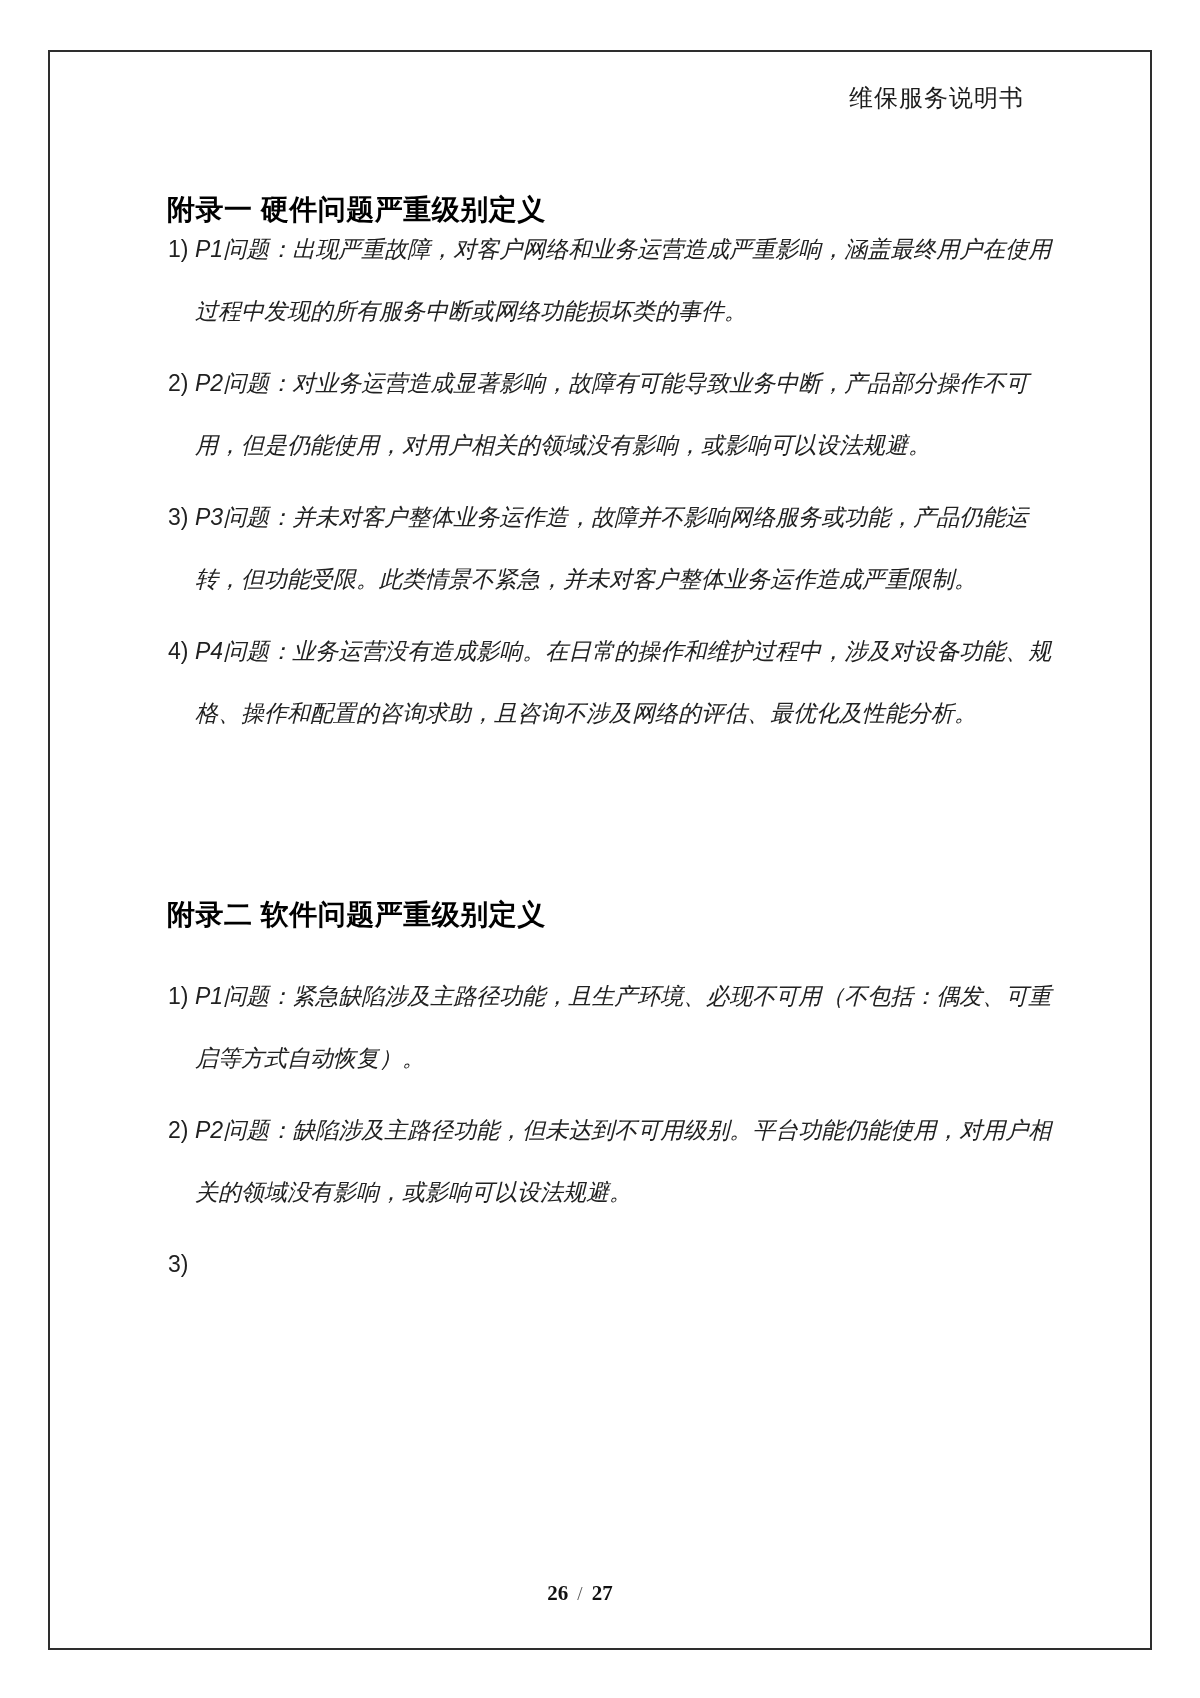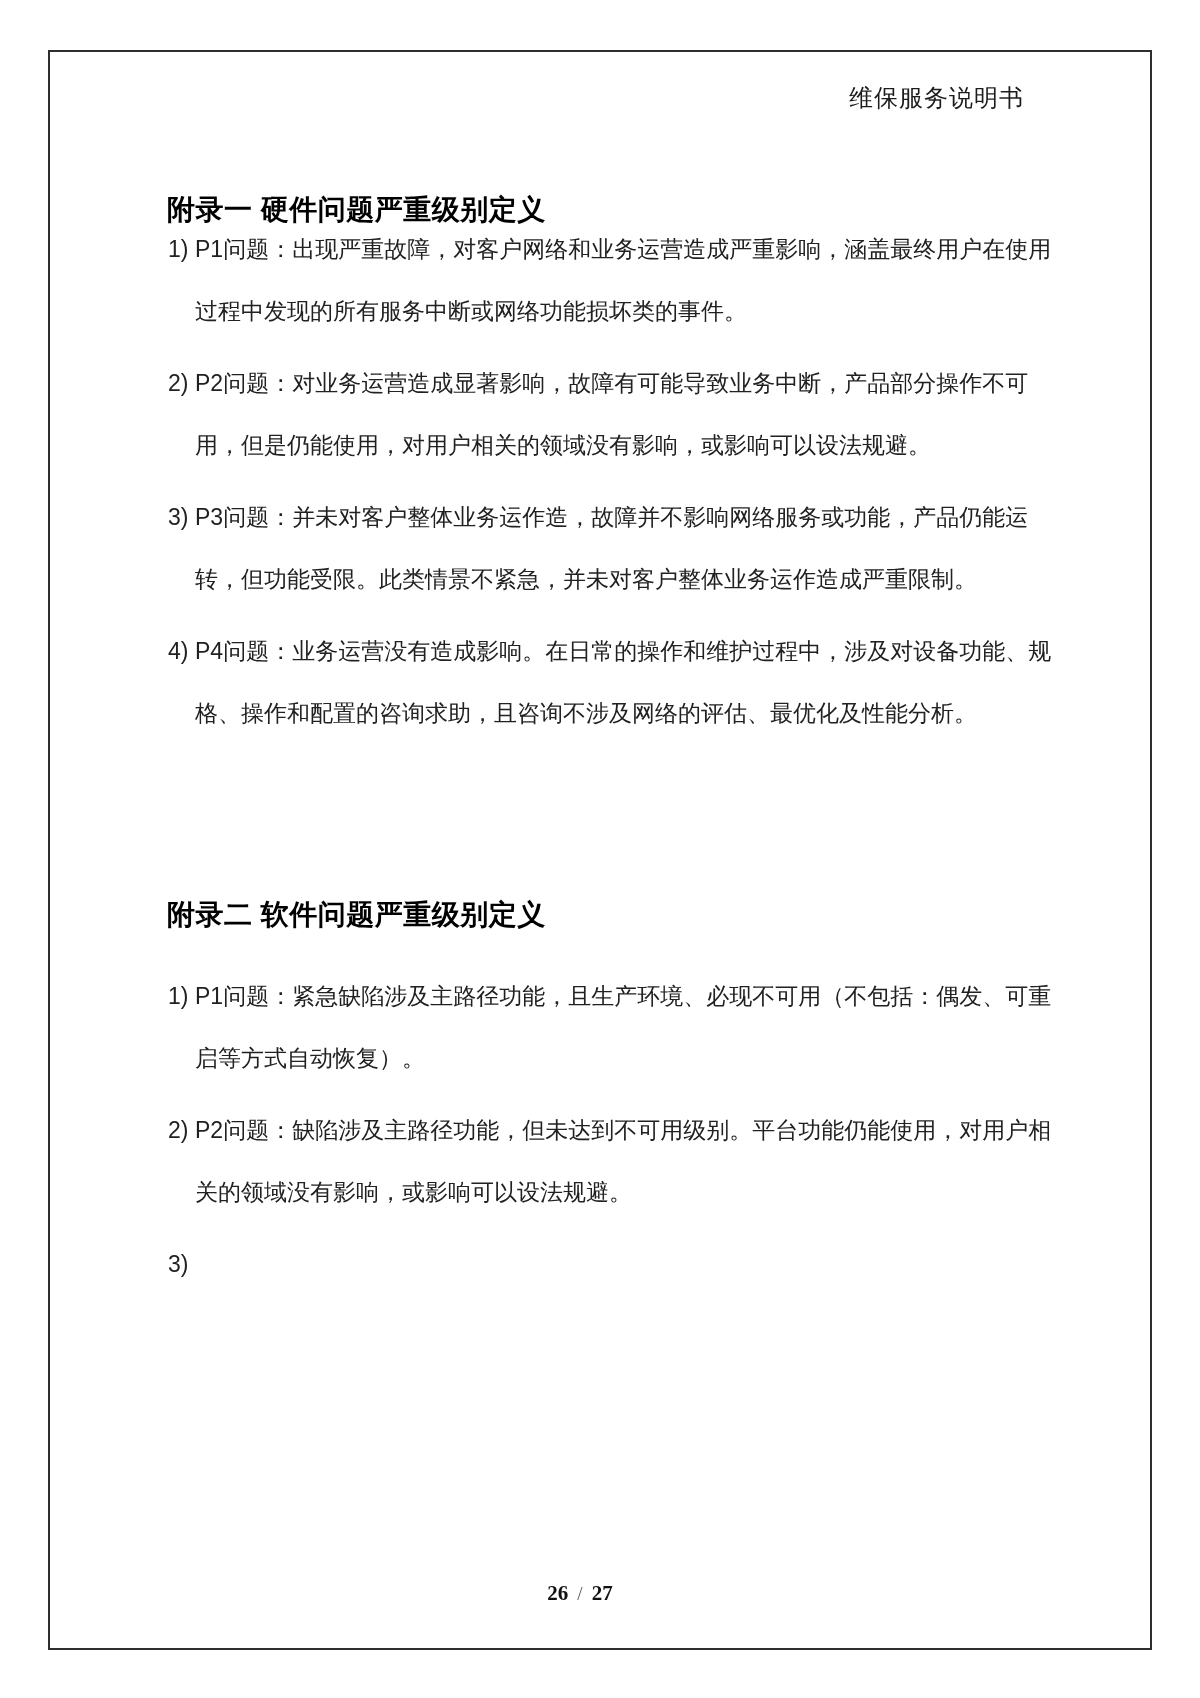--- a/index.html
+++ b/index.html
@@ -67,20 +67,21 @@
     flex-shrink: 0;
     line-height: 62px;
     height: 62px;
   }
   .txt { flex: 1; min-width: 0; }
   .line {
     display: block;
     height: 62px;
     line-height: 62px;
     white-space: nowrap;
+    font-style: italic;
   }
   .footer {
     position: absolute;
     top: 1581px;
     left: 0;
     width: 1160px;
     text-align: center;
     font-family: "Liberation Serif", "DejaVu Serif", serif;
     font-size: 21px;
     color: #111111;

